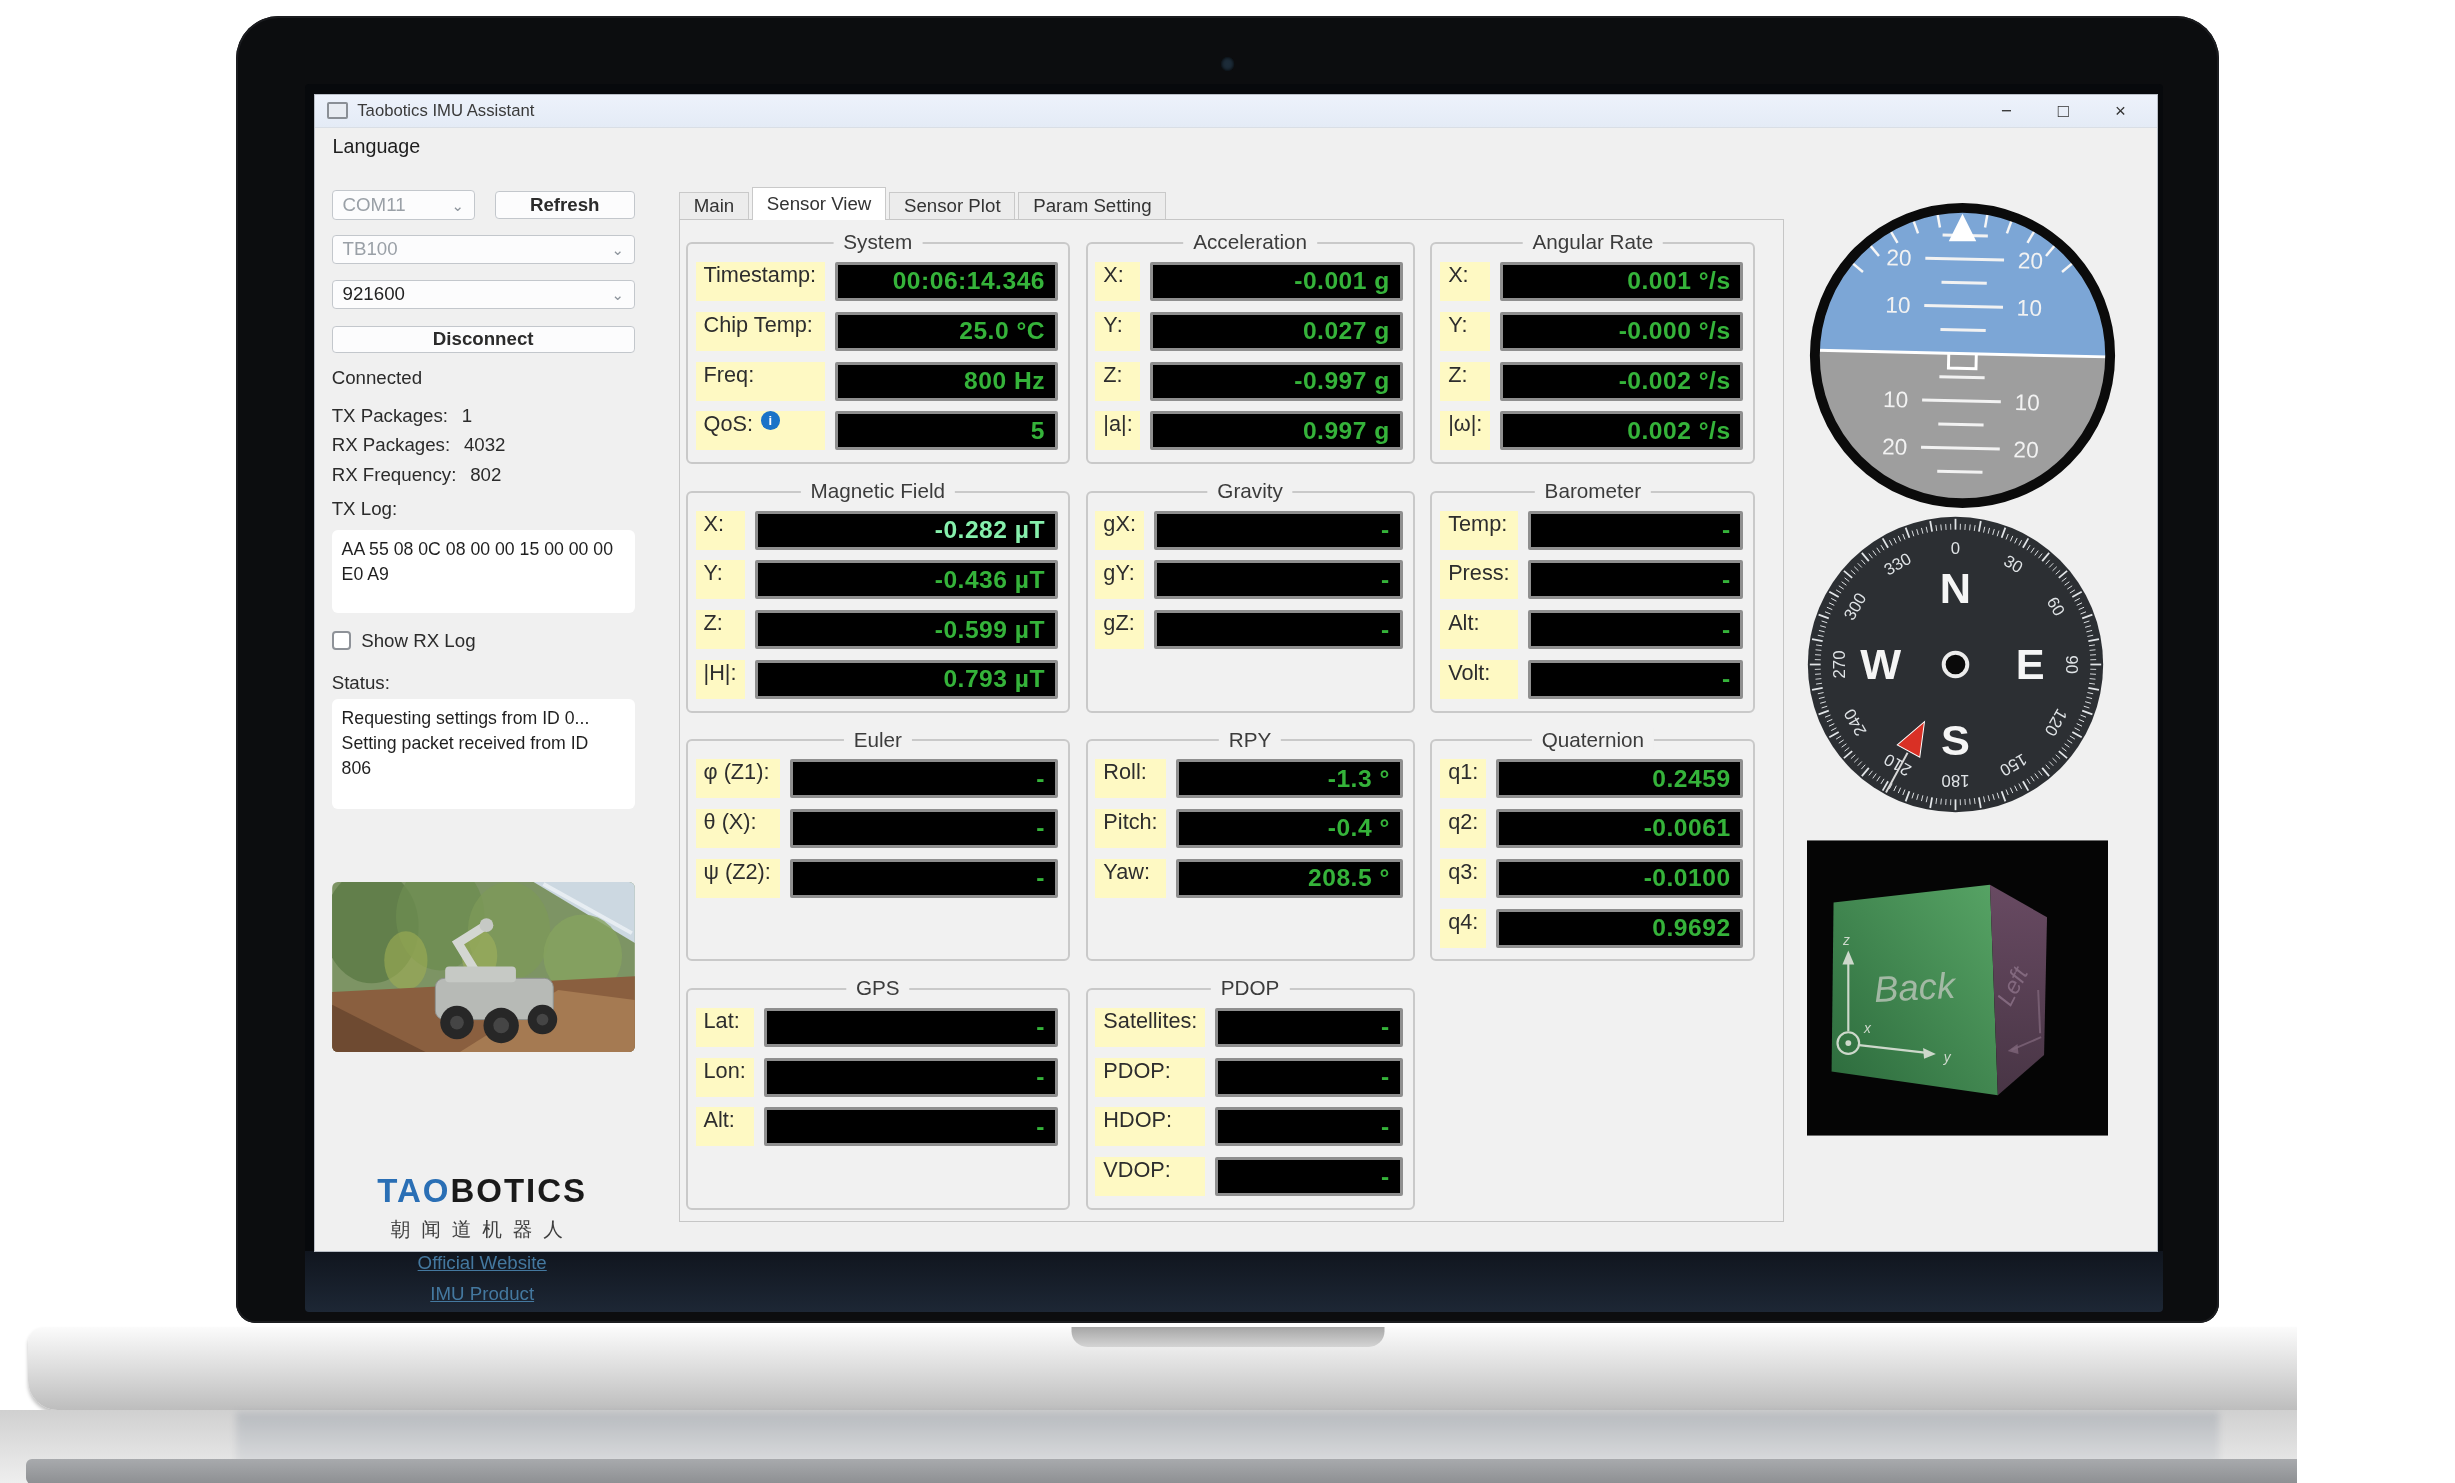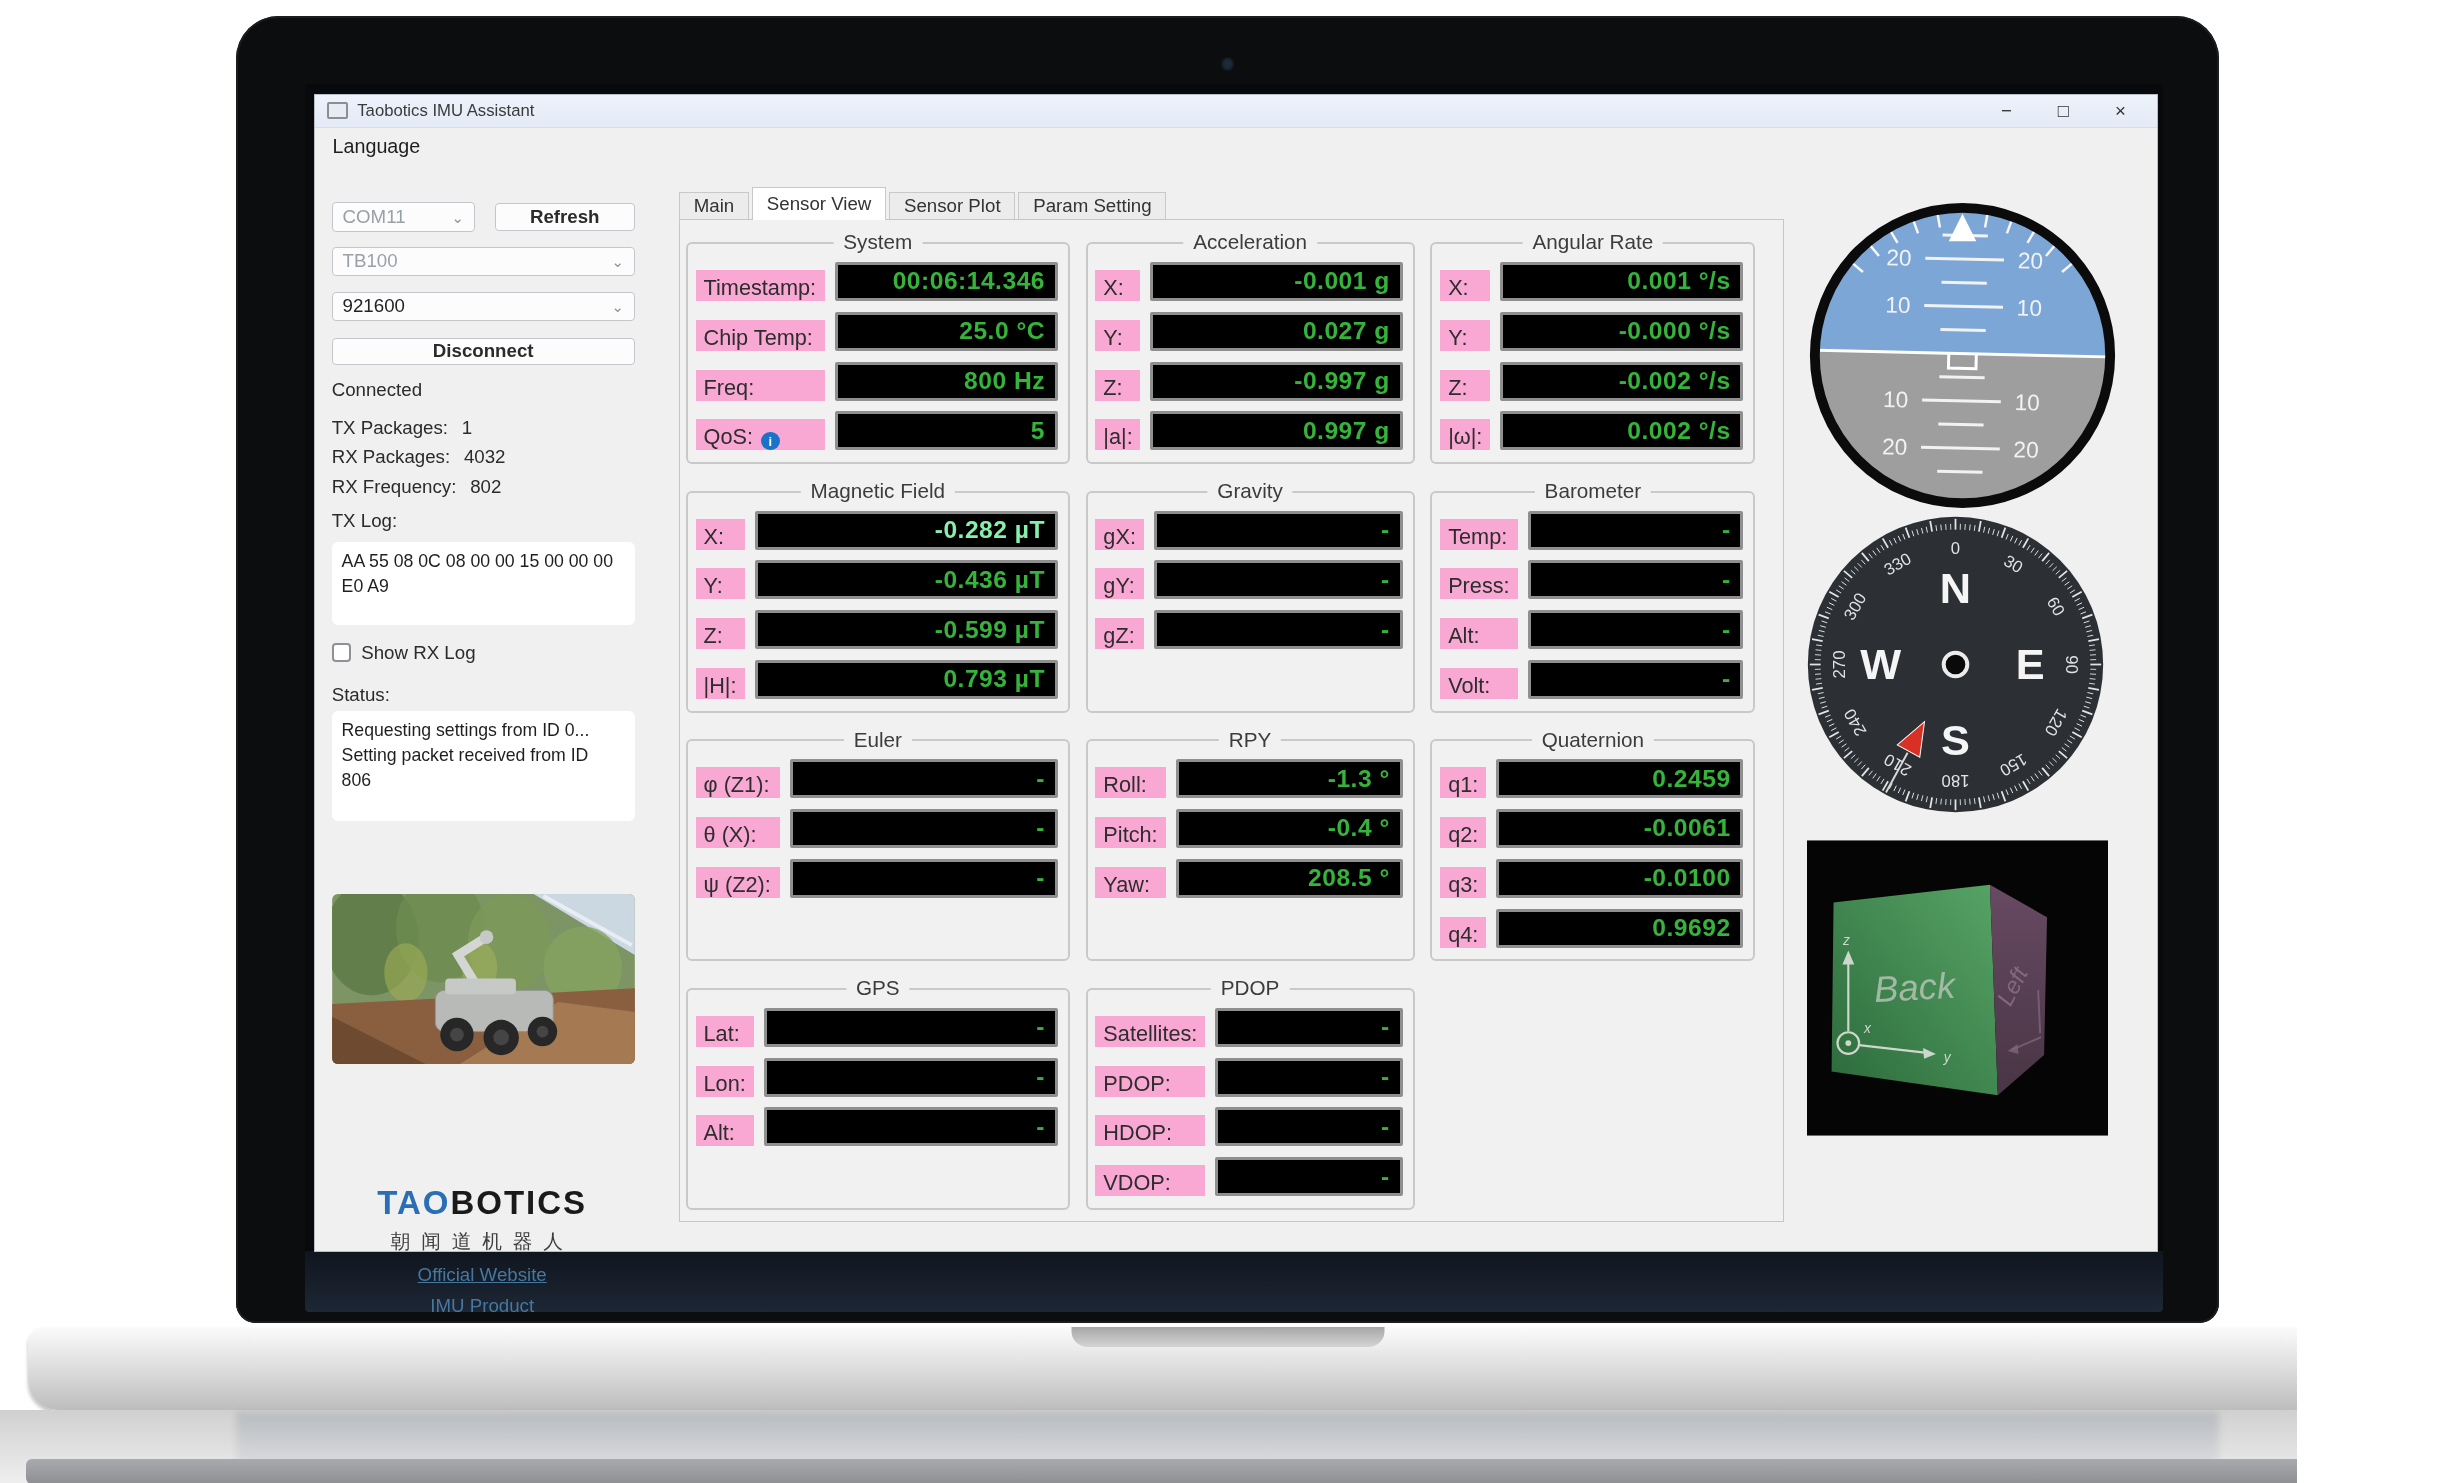--- a/index.html
+++ b/index.html
@@ -32,21 +32,21 @@
   .titlebar{position:relative;height:32.5px;background:linear-gradient(#edf2fb,#e4ebf6);
             border-bottom:1px solid #d9dee5;display:flex;align-items:center;}
   .app-icon{margin-left:11.8px;width:17.7px;height:12.8px;border:2px solid #8a8f96;border-radius:2px;background:#e8ecf2;}
   .title-text{margin-left:8.9px;font-size:16.7px;color:#3a3a3a;}
   .win-controls{position:absolute;right:7.9px;top:0;height:32.5px;display:flex;}
   .win-btn{width:57px;height:32.5px;display:flex;align-items:center;justify-content:center;
            font-size:18.7px;color:#333;cursor:default;}
   .menubar{height:36px;display:flex;align-items:center;}
   .menu-item{margin-left:17.7px;font-size:19.7px;color:#1e1e1e;}
   
-  .sidebar{position:absolute;left:14.8px;top:104px;width:305px;height:1044px;}
+  .sidebar{position:absolute;left:14.8px;top:92px;width:305px;height:1044px;}
   .sidebar .abs{position:absolute;box-sizing:border-box;}
   .combo{height:29.6px;background:#fcfcfd;border:1px solid #c3c7cc;border-radius:3.9px;display:flex;
          align-items:center;justify-content:space-between;padding:0 9.9px;font-size:18.7px;color:#222;}
   .combo.disabled{color:#9aa0a7;}
   .chev{color:#8d949c;font-size:14.8px;}
   .btn{background:#fcfcfd;border:1px solid #c3c7cc;border-radius:3.9px;display:flex;align-items:center;
        justify-content:center;font-size:18.7px;font-weight:600;color:#2b2b2b;}
   .side-text{font-size:18.7px;color:#2b2b2b;}
   .stat-line{height:29.6px;font-size:18.7px;color:#2b2b2b;display:flex;}
   .stat-line .v{margin-left:13.8px;}
@@ -64,22 +64,22 @@
        color:#333;background:#ececec;border:1px solid #c9c9c9;border-bottom:none;margin-right:3px;}
   .tab.active{background:#fff;height:33px;z-index:3;position:relative;}
   .tab-page{position:absolute;left:364px;top:124px;width:1105px;height:1003px;
             border:1px solid #c6c6c6;background:#f1f1f1;box-sizing:border-box;}
   .panel-grid{display:grid;grid-template-columns:384px 329px 325px;grid-auto-rows:222px;
               column-gap:15.8px;row-gap:26.6px;padding:22.7px 0 0 5.9px;}
   .panel{position:relative;border:2px solid #c9c9c9;border-radius:5.9px;padding:17.7px 9.9px 0 7.9px;box-sizing:border-box;}
   .panel-legend{position:absolute;top:-13.8px;left:50%;transform:translateX(-50%);background:#f1f1f1;
                 padding:0 9.9px;font-size:20.7px;color:#3c3c3c;white-space:nowrap;}
   .prow{display:flex;align-items:stretch;height:39px;margin-bottom:10.8px;}
-  .prow-label{background:#f9a8d4;display:flex;align-items:flex-end;padding:0 7.9px;font-size:21.7px;color:#2d2d2d;
-              margin-right:9.9px;box-sizing:border-box;white-space:nowrap;margin-top:8px;}
+  .prow-label{background:#fef9c3;display:flex;align-items:flex-start;padding:0 7.9px;font-size:21.7px;color:#2d2d2d;
+              margin-right:9.9px;box-sizing:border-box;white-space:nowrap;}
   .lcd{flex:1;background:#000;border:3px solid #8f8f8f;border-radius:2px;display:flex;align-items:center;
        justify-content:flex-end;padding-right:9.9px;box-sizing:border-box;}
   .lcd-value{font-size:24.6px;font-weight:bold;letter-spacing:0.5px;}
   .qos-ico{width:18.7px;height:18.7px;border-radius:50%;background:#1a73c8;margin-left:7.9px;flex:0 0 auto;
            display:flex;align-items:center;justify-content:center;color:#fff;font-size:12.8px;font-weight:bold;}
   .rec-btn{width:215px;height:45px;margin:0 auto;display:flex;align-items:center;justify-content:center;
            font-size:20.7px;border-radius:3.9px;box-sizing:border-box;}
   .rec-btn.enabled{background:#f2f2f2;border:1px solid #adb1b6;color:#222;}
   .rec-btn.disabled{background:#f2f2f2;border:1px solid #d9d9d9;color:#a9adb2;}
   .gauge{position:absolute;}

